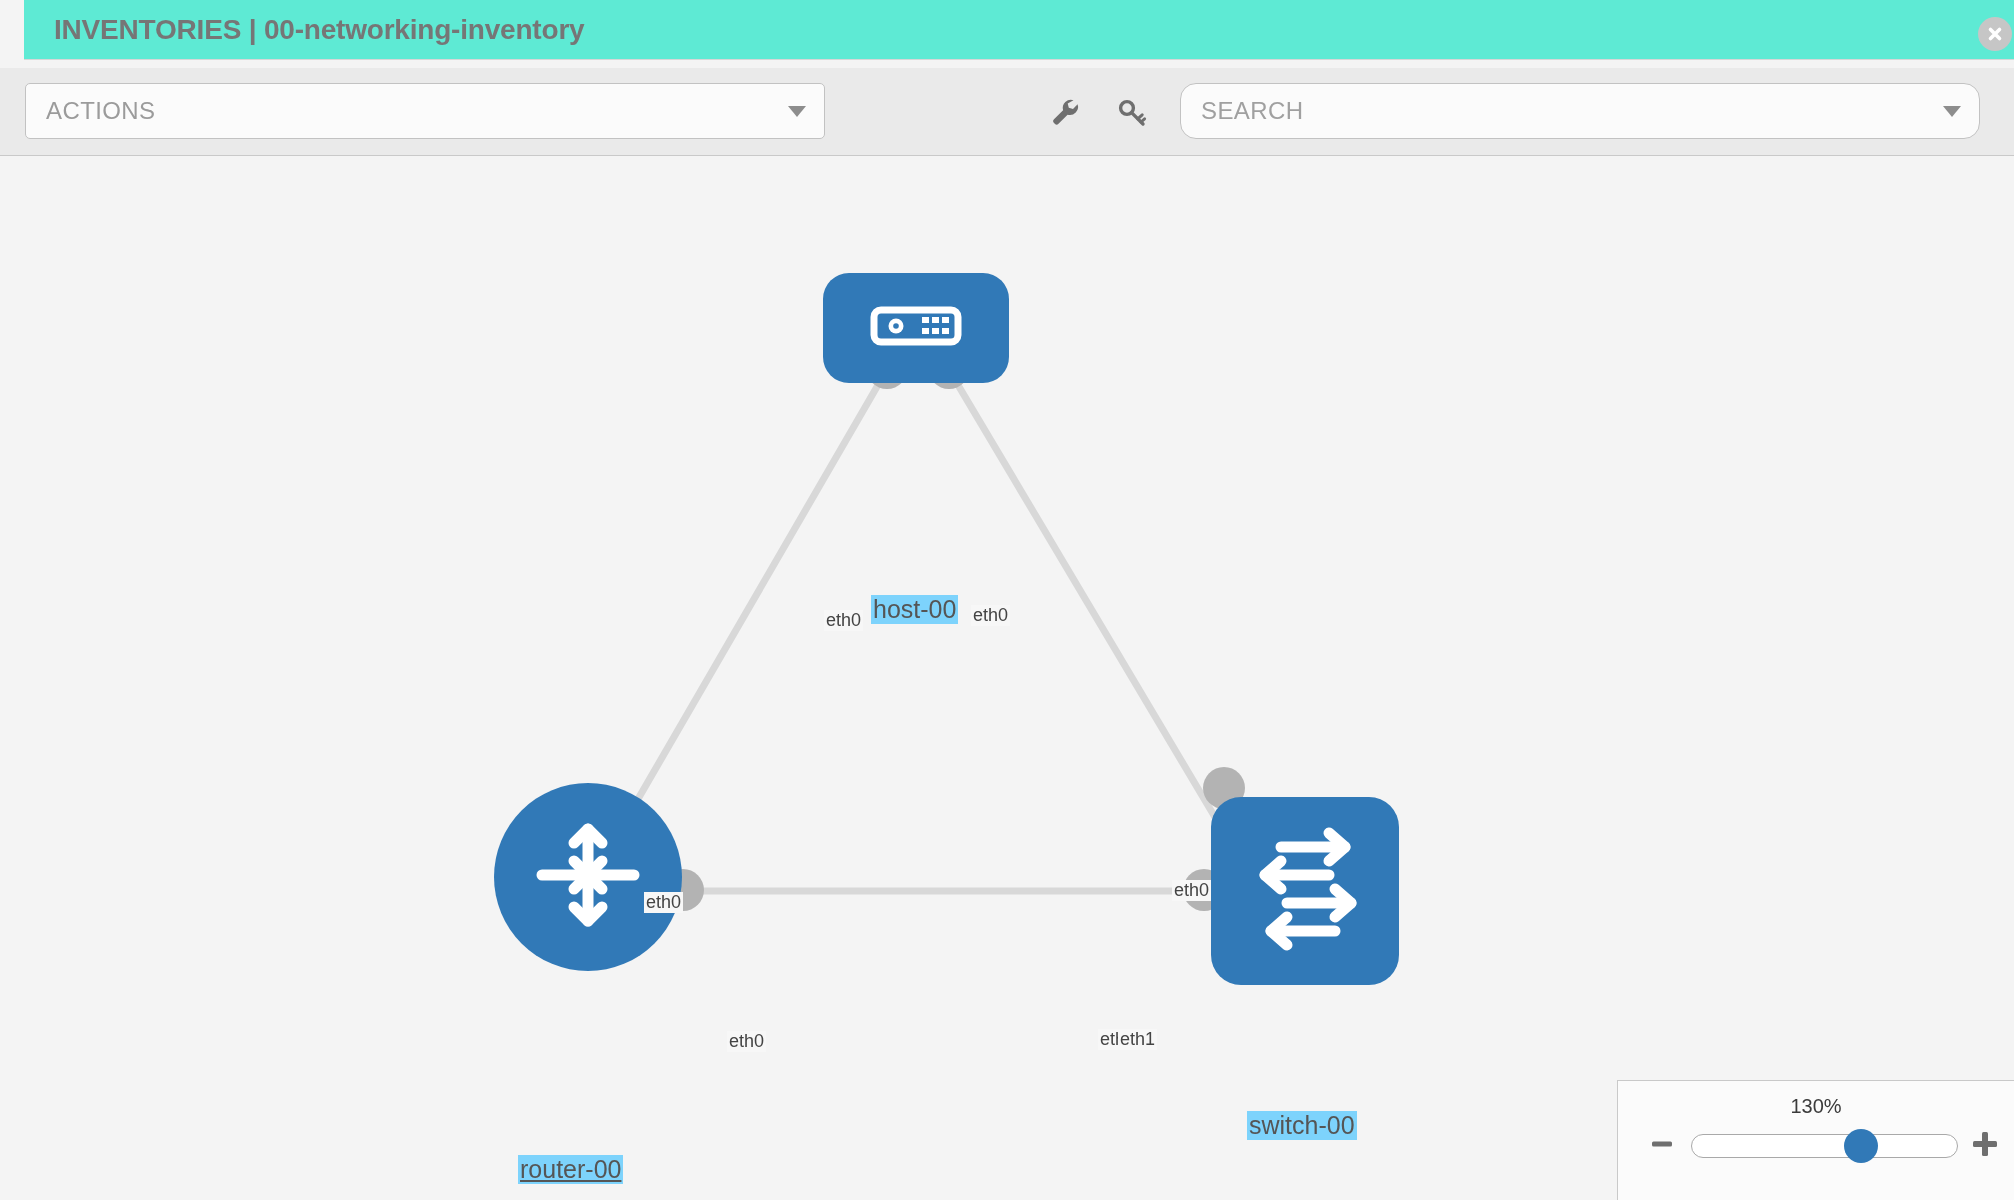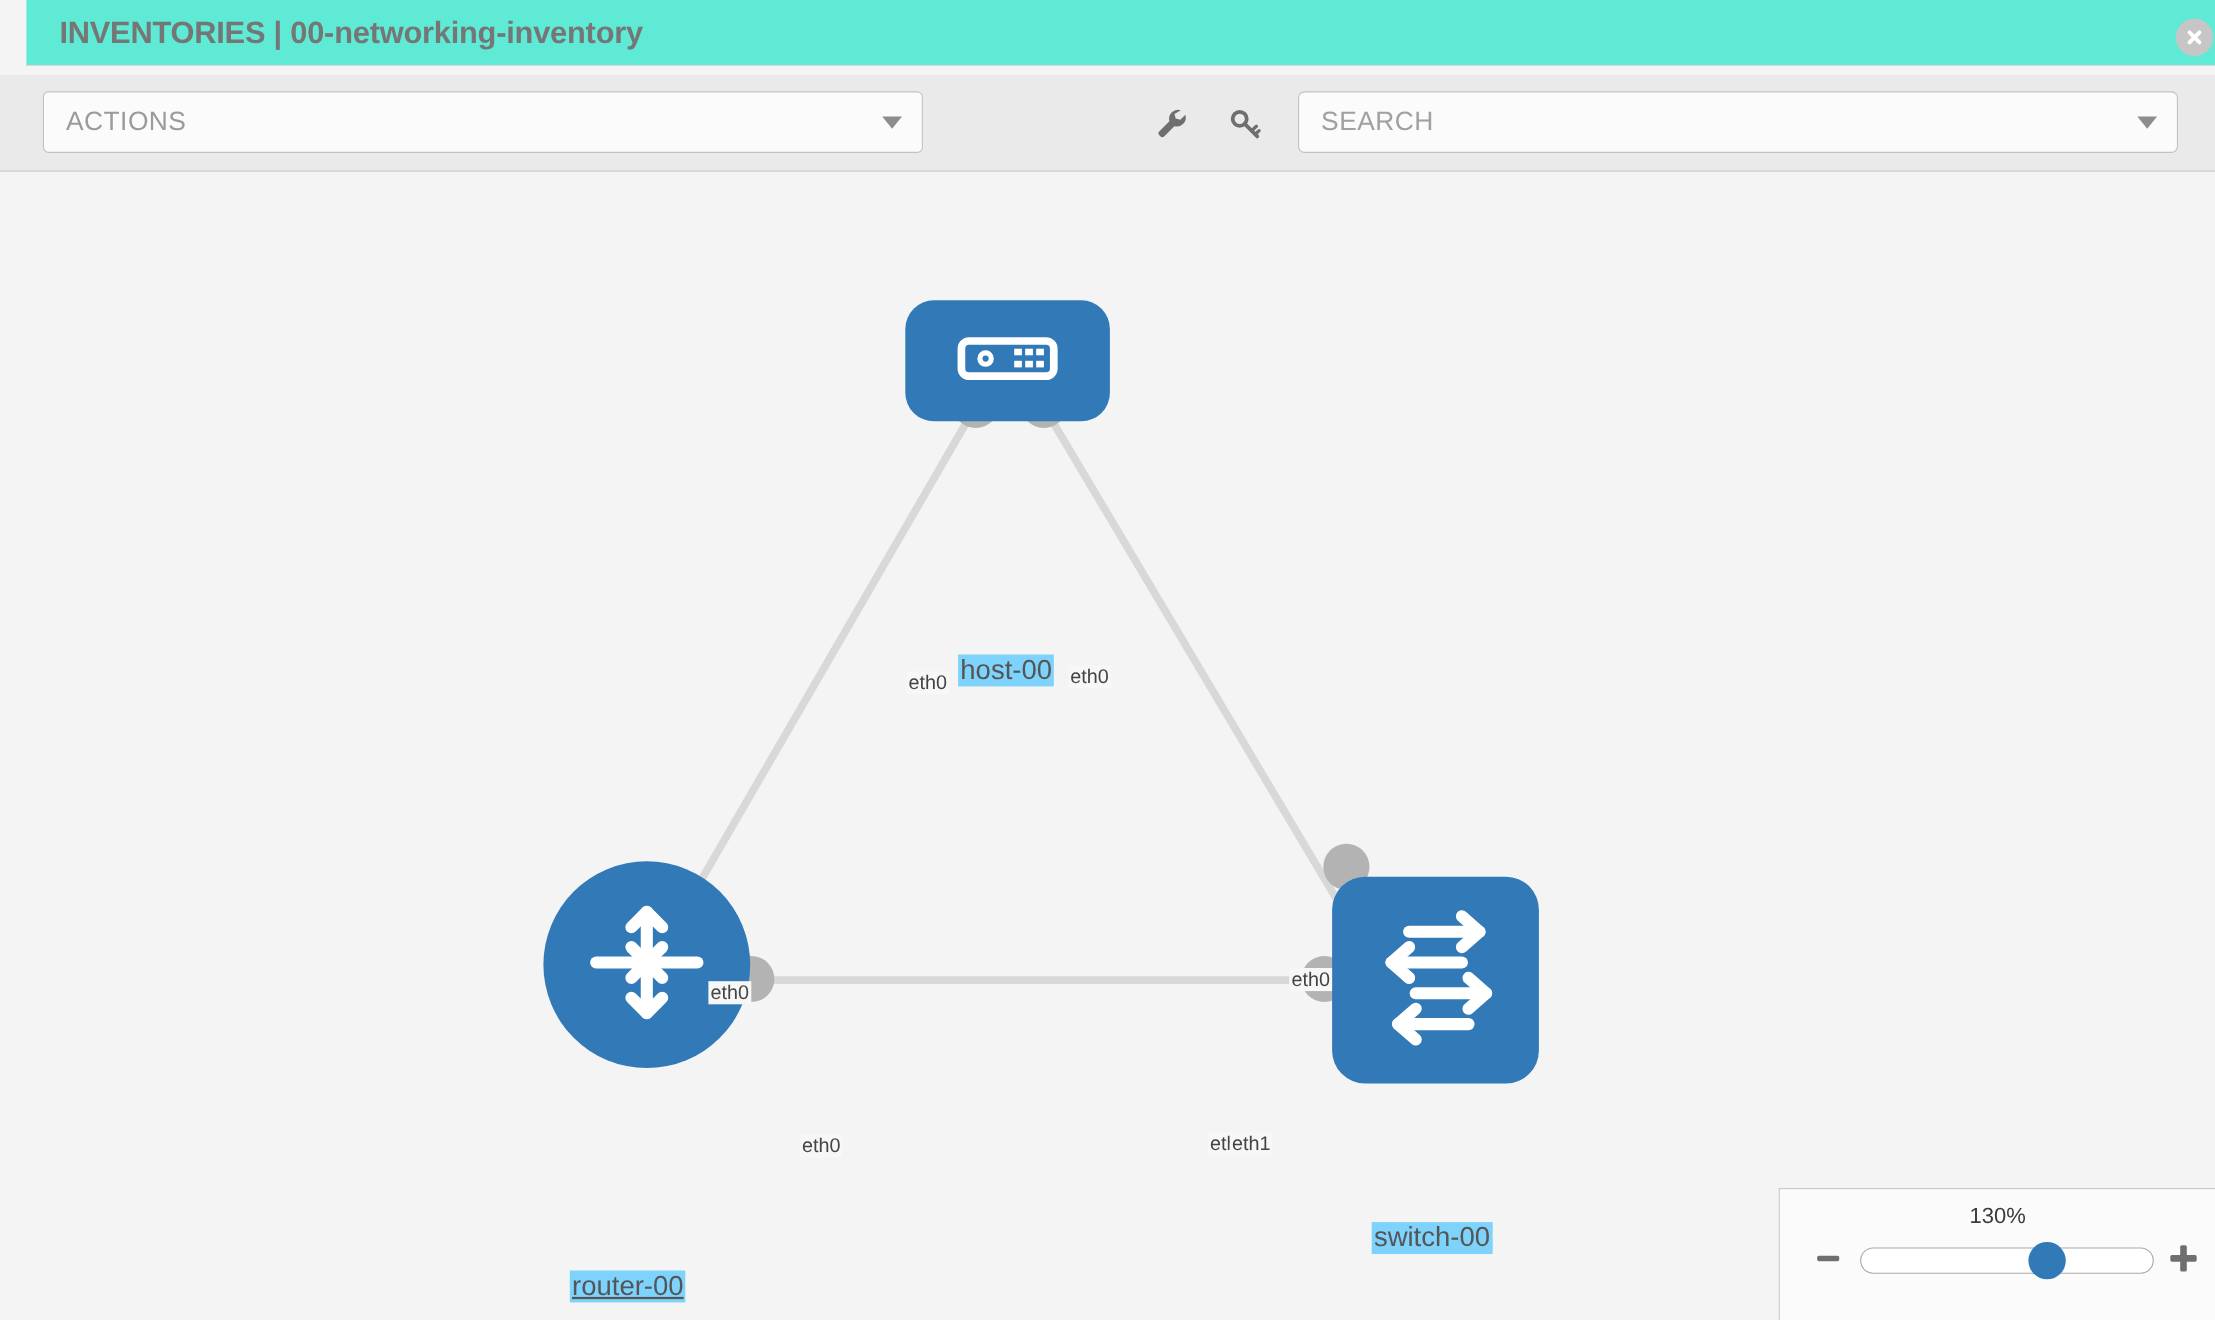--- a/index.html
+++ b/index.html
@@ -34,21 +34,21 @@
   }
   .close-btn svg { display: block; }
 
   
   .toolbar {
     position: absolute; left: 0; top: 68px; width: 2014px; height: 88px;
     background: #eaeaea;
     border-bottom: 1px solid #c9c9c9;
   }
   .actions-select {
-    position: absolute; left: 39px; top: 83px;
+    position: absolute; left: 25px; top: 83px;
     width: 800px; height: 56px;
     background: #fbfbfb;
     border: 1px solid #c2c2c2; border-radius: 5px;
   }
   .actions-select .label {
     position: absolute; left: 20px; top: 13px;
     font-size: 24px; color: #9b9b9b; letter-spacing: 0.4px;
     font-family: "Liberation Sans Narrow", "Liberation Sans", sans-serif;
   }
   .caret {
@@ -64,21 +64,21 @@
     display: flex; align-items: center; justify-content: center;
     cursor: pointer;
   }
   .tool-icon.wrench { left: 1043px; }
   .tool-icon.key    { left: 1110px; }
 
   .search-box {
     position: absolute; left: 1180px; top: 83px;
     width: 800px; height: 56px;
     background: #fbfbfb;
-    border: 1px solid #c2c2c2; border-radius: 6px;
+    border: 1px solid #c2c2c2; border-radius: 16px;
   }
   .search-box .label {
     position: absolute; left: 20px; top: 13px;
     font-size: 24px; color: #a0a0a0; letter-spacing: 0.4px;
     font-family: "Liberation Sans Narrow", "Liberation Sans", sans-serif;
   }
 
   
   .canvas {
     position: absolute; left: 0; top: 157px;

